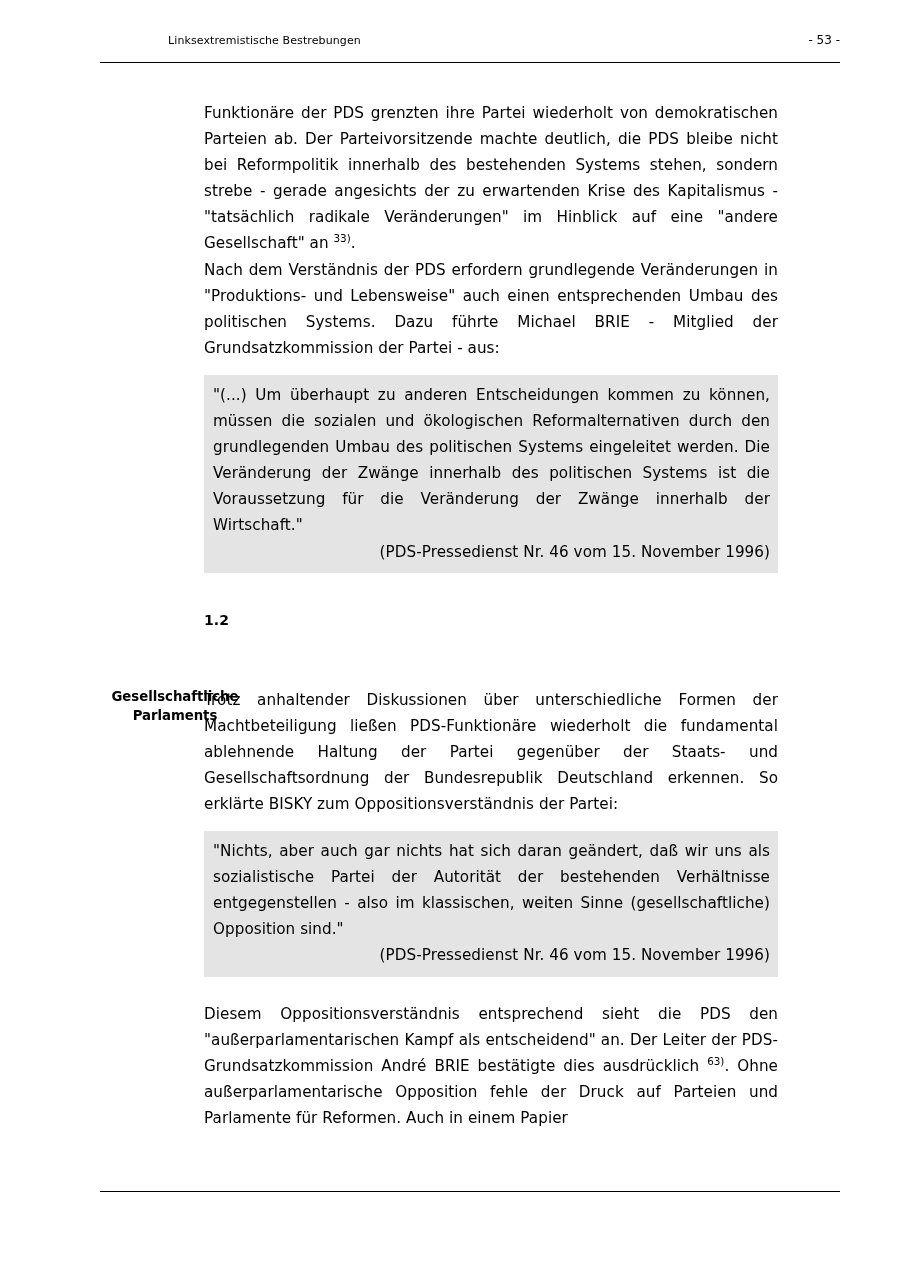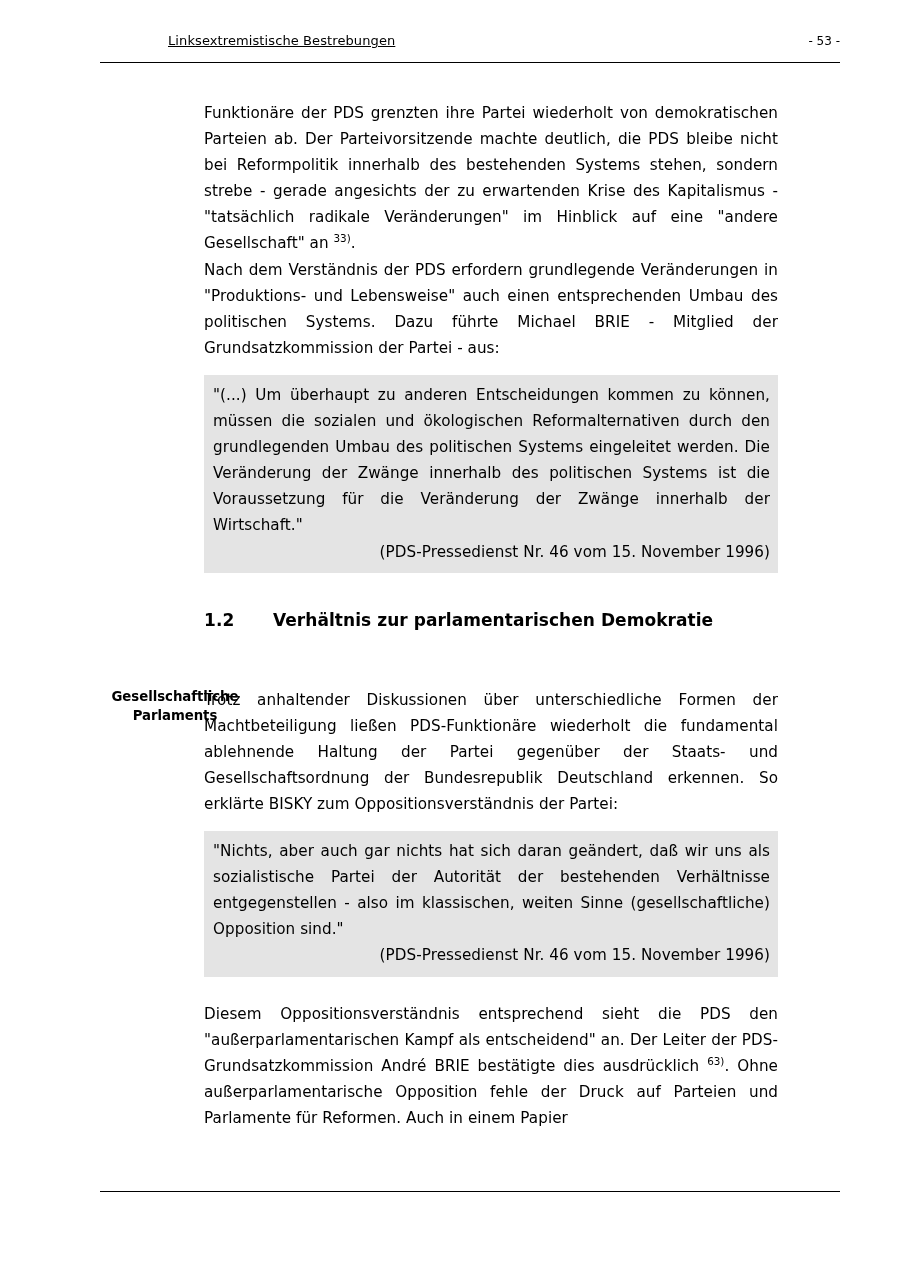--- a/index.html
+++ b/index.html
@@ -28,25 +28,24 @@
   .page-header {
     position: absolute;
     left: 100px;
     top: 33px;
     width: 740px;
     display: flex;
     align-items: baseline;
     justify-content: space-between;
   }
   .header-title {
-    font-size: 13px;
+    font-size: 11px;
     letter-spacing: 0.1px;
     white-space: nowrap;
     margin-left: 68px;
-    text-decoration: underline;
   }
   .header-pageno {
     font-size: 12px;
     white-space: nowrap;
   }
   .rule {
     position: absolute;
     left: 100px;
     width: 740px;
     height: 0;
@@ -112,25 +111,26 @@
     text-align: justify;
     letter-spacing: 0.05px;
   }
   .quote p.source {
     text-align: right;
   }
 
   
   h2.section {
     margin: 0;
-    font-size: 17px;
+    font-size: 14px;
     font-weight: bold;
     line-height: 22px;
     display: flex;
     letter-spacing: 0.05px;
+    gap: 16px;
   }
   h2.section .num {
     width: 69px;
     flex: 0 0 69px;
   }
   h2.section .ttl { flex: 1 1 auto; }
 
   sup.fn {
     font-size: 10.4px;
     vertical-align: super;
@@ -179,21 +179,20 @@
         </div>
       </div>
     </div>
 
     <div class="sp-36"></div>
 
     <div class="row">
       <div class="maincol">
         <h2 class="section">
           <span class="num">1.2</span>
-          <span class="ttl">Verhältnis zur parlamentarischen Demokratie</span>
         </h2>
       </div>
     </div>
 
     <div class="sp-30"></div>
 
 
     <div class="sp-26"></div>
 
     <div class="row">

